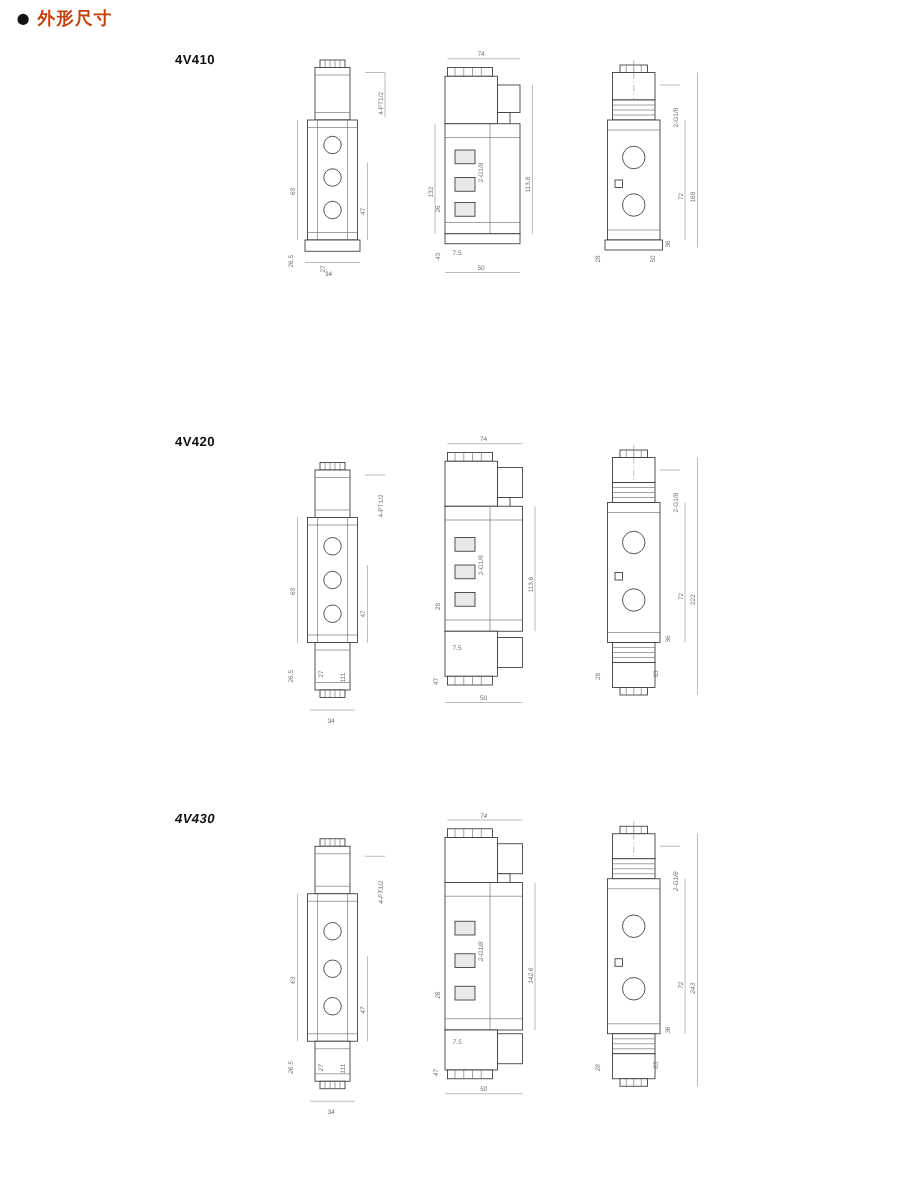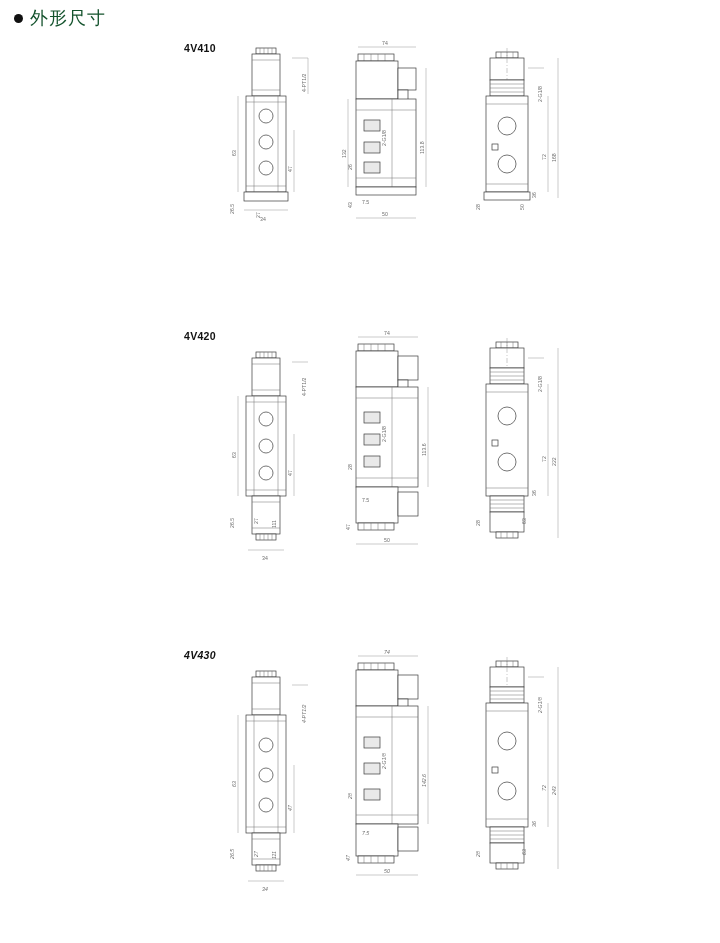--- a/index.html
+++ b/index.html
@@ -30,40 +30,39 @@
     gap: 7px;
   }
   .bullet {
     width: 9px;
     height: 9px;
     border-radius: 50%;
     background: #111;
     display: inline-block;
   }
   .section-title {
-    font-size: 18px;
-    font-weight: normal;
+    font-size: 14px;
+    font-weight: bold;
     letter-spacing: 1px;
-    color: #14532d;
+    color: #c2410c;
   }
 
   
   .model-block {
     position: absolute;
     left: 0;
     width: 720px;
   }
   .model-label {
     position: absolute;
     left: 140px;
     font-size: 10.5px;
     font-weight: bold;
     color: #111;
     letter-spacing: .3px;
-    margin-left: 44px;
   }
   .view {
     position: absolute;
     top: 0;
   }
   svg { display: block; overflow: visible; }
   .ln-t { stroke: #6c6c6c; stroke-width: .5; fill: none; }
   .dim  { stroke: #8a8a8a; stroke-width: .45; fill: none; }
   .ctr  { stroke: #8a8a8a; stroke-width: .45; fill: none; stroke-dasharray: 5 2 1 2; }
   .whitebox { fill: #ffffff; stroke: #3b3b3b; stroke-width: .7; }
@@ -183,21 +182,21 @@
         <text class="dtxt" transform="translate(86,124) rotate(-90)">168</text>
         <line class="dim" x1="78" y1="58" x2="78" y2="154"></line>
         <text class="dtxt" transform="translate(76,122) rotate(-90)">72</text>
         <text class="dtxt" transform="translate(66,160) rotate(-90)">36</text>
         <text class="dtxt" transform="translate(10,172) rotate(-90)">28</text>
         <text class="dtxt" transform="translate(54,172) rotate(-90)">50</text>
       </svg>
     </div>
   </div>
 
-  <div class="model-block" style="top:326px;height:250px;text-align:center;">
+  <div class="model-block" style="top:344px;height:250px;text-align:center;">
     <div class="model-label" style="top:4px;">4V420</div>
 
     <div class="view" style="left:230px;top:0;">
       <svg width="110" height="245" viewBox="0 0 110 245">
         <rect class="whitebox" x="26" y="26" width="20" height="6"></rect>
         <line class="ln-t" x1="30" y1="26" x2="30" y2="32"></line>
         <line class="ln-t" x1="34" y1="26" x2="34" y2="32"></line>
         <line class="ln-t" x1="38" y1="26" x2="38" y2="32"></line>
         <line class="ln-t" x1="42" y1="26" x2="42" y2="32"></line>
         <rect class="whitebox" x="22" y="32" width="28" height="38"></rect>

